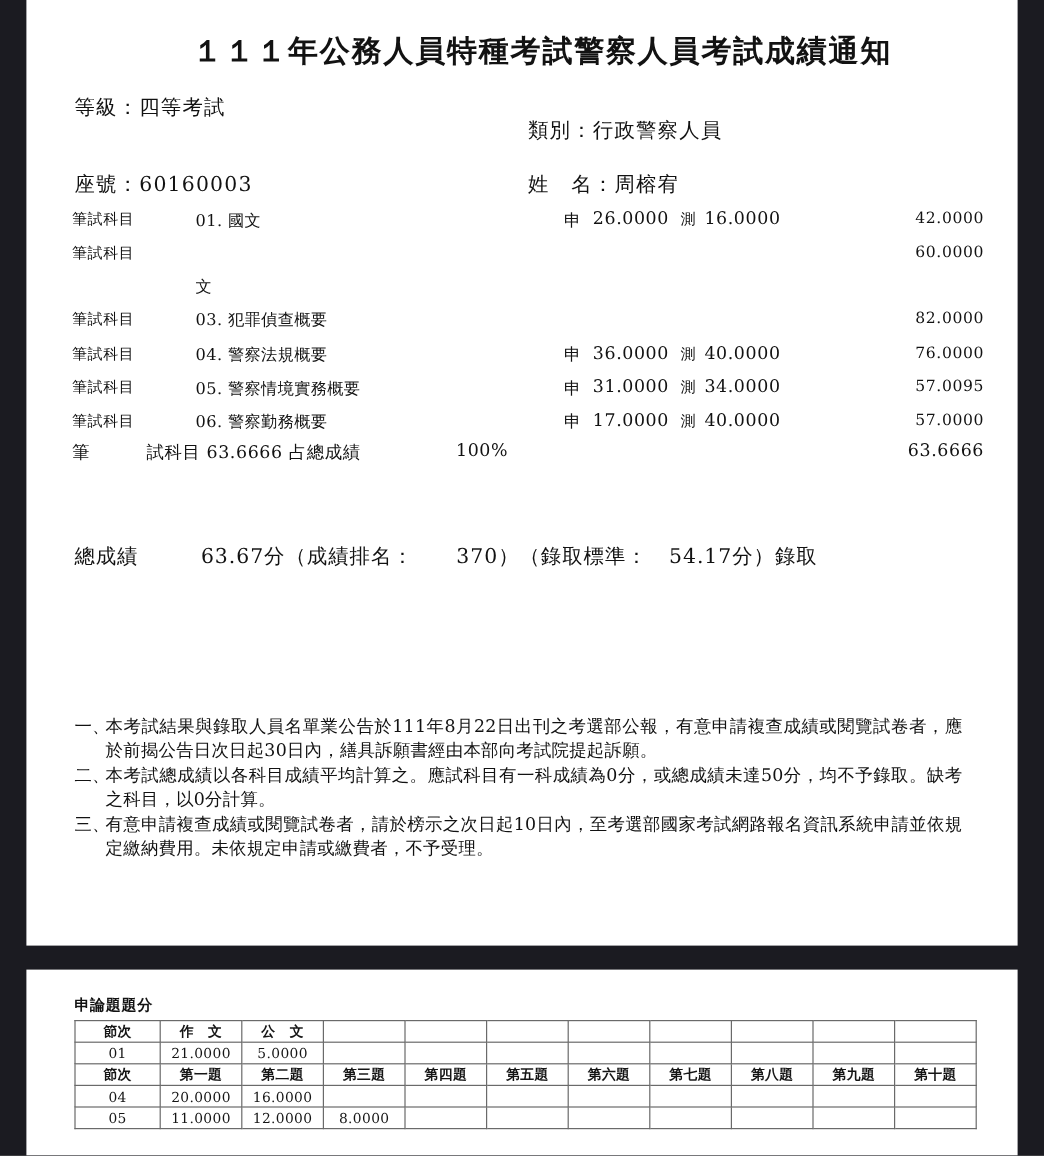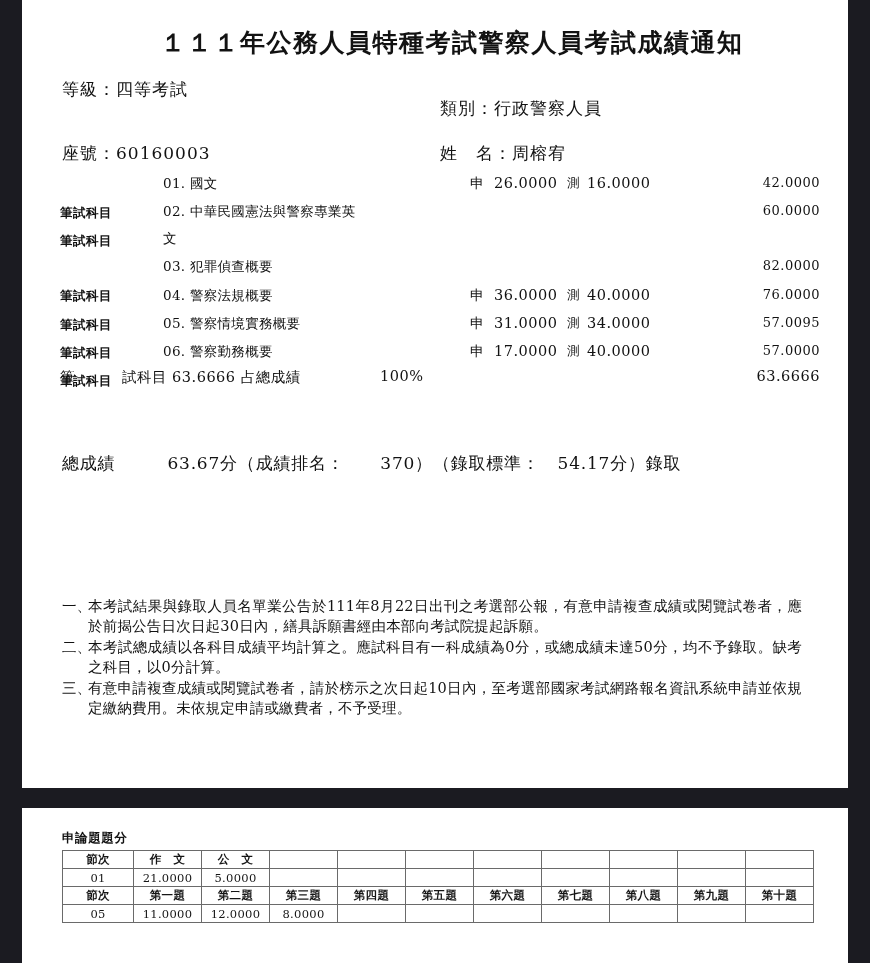--- a/index.html
+++ b/index.html
@@ -56,23 +56,22 @@
     left: 38px;
     width: 760px;
     height: 28px;
     white-space: nowrap;
   }
   .sbj-type {
     position: absolute;
     left: 0px;
     top: 0px;
     font-size: 12.5px;
-    font-weight: bold;
+    font-weight: normal;
     letter-spacing: 0.5px;
-    margin-top: 30px;
   }
   .sbj-name {
     position: absolute;
     left: 103px;
     top: 0px;
     font-size: 13.5px;
     letter-spacing: 0.3px;
   }
   .sbj-name2 {
     position: absolute;
@@ -223,21 +222,20 @@
     <span class="sbj-name">01. 國文</span>
     <span class="sbj-essay-label">申</span>
     <span class="sbj-essay-val">26.0000</span>
     <span class="sbj-mc-label">測</span>
     <span class="sbj-mc-val">16.0000</span>
     <span class="sbj-total">42.0000</span>
   </div>
 
   <div class="subject-row" style="top:203px;">
     <span class="sbj-type">筆試科目</span>
-    <span class="sbj-name">02. 中華民國憲法與警察專業英</span>
     <span class="sbj-name2">文</span>
     <span class="sbj-essay-label"></span>
     <span class="sbj-essay-val"></span>
     <span class="sbj-mc-label"></span>
     <span class="sbj-mc-val"></span>
     <span class="sbj-total">60.0000</span>
   </div>
 
   <div class="subject-row" style="top:258px;">
     <span class="sbj-type">筆試科目</span>
@@ -344,20 +342,33 @@
           <td class=" hdr">第三題</td>
           <td class=" hdr">第四題</td>
           <td class=" hdr">第五題</td>
           <td class=" hdr">第六題</td>
           <td class=" hdr">第七題</td>
           <td class=" hdr">第八題</td>
           <td class=" hdr">第九題</td>
           <td class=" hdr">第十題</td>
         </tr>
         <tr>
+          <td class="colsec num">04</td>
+          <td class=" num">20.0000</td>
+          <td class=" num">16.0000</td>
+          <td class=" num"></td>
+          <td class=" num"></td>
+          <td class=" num"></td>
+          <td class=" num"></td>
+          <td class=" num"></td>
+          <td class=" num"></td>
+          <td class=" num"></td>
+          <td class=" num"></td>
+        </tr>
+        <tr>
           <td class="colsec num">05</td>
           <td class=" num">11.0000</td>
           <td class=" num">12.0000</td>
           <td class=" num">8.0000</td>
           <td class=" num"></td>
           <td class=" num"></td>
           <td class=" num"></td>
           <td class=" num"></td>
           <td class=" num"></td>
           <td class=" num"></td>

